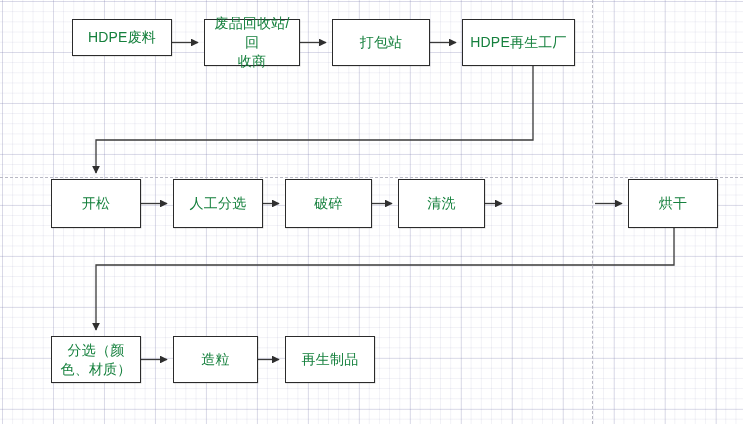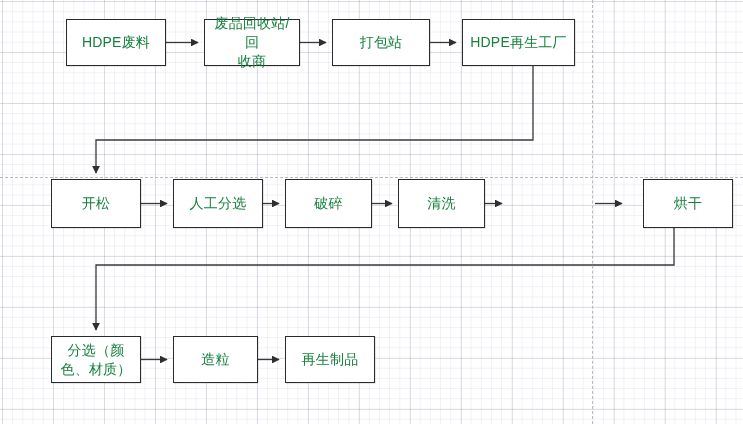--- a/index.html
+++ b/index.html
@@ -97,21 +97,21 @@
       <path d="M 372 203.5 L 392 203.5"></path>
       <path d="M 485 203.5 L 502 203.5"></path>
       <path d="M 595 203.5 L 622 203.5"></path>
       <path d="M 674 228 L 674 265 L 96 265 L 96 330"></path>
 
       <path d="M 141 359.5 L 167 359.5"></path>
       <path d="M 258 359.5 L 279 359.5"></path>
     </g>
   </svg>
 
-  <div class="node" style="left:66px;  top:19px;  width:100px; height:47px;">
+  <div class="node" style="left:72px;  top:19px;  width:100px; height:37px;">
     <span class="label">HDPE废料</span>
   </div>
   <div class="node" style="left:204px; top:19px;  width:96px;  height:47px;">
     <span class="label">废品回收站/回
 收商</span>
   </div>
   <div class="node" style="left:332px; top:19px;  width:98px;  height:47px;">
     <span class="label">打包站</span>
   </div>
   <div class="node" style="left:462px; top:19px;  width:113px; height:47px;">
@@ -123,21 +123,21 @@
   </div>
   <div class="node" style="left:173px; top:179px; width:90px; height:49px;">
     <span class="label">人工分选</span>
   </div>
   <div class="node" style="left:285px; top:179px; width:87px; height:49px;">
     <span class="label">破碎</span>
   </div>
   <div class="node" style="left:398px; top:179px; width:87px; height:49px;">
     <span class="label">清洗</span>
   </div>
-  <div class="node" style="left:628px; top:179px; width:90px; height:49px;margin-left:15px;">
+  <div class="node" style="left:628px; top:179px; width:90px; height:49px;">
     <span class="label">烘干</span>
   </div>
 
   <div class="node" style="left:51px;  top:336px; width:90px; height:47px;">
     <span class="label">分选（颜
 色、材质）</span>
   </div>
   <div class="node" style="left:173px; top:336px; width:85px; height:47px;font-family:Liberation Serif, serif;">
     <span class="label">造粒</span>
   </div>

